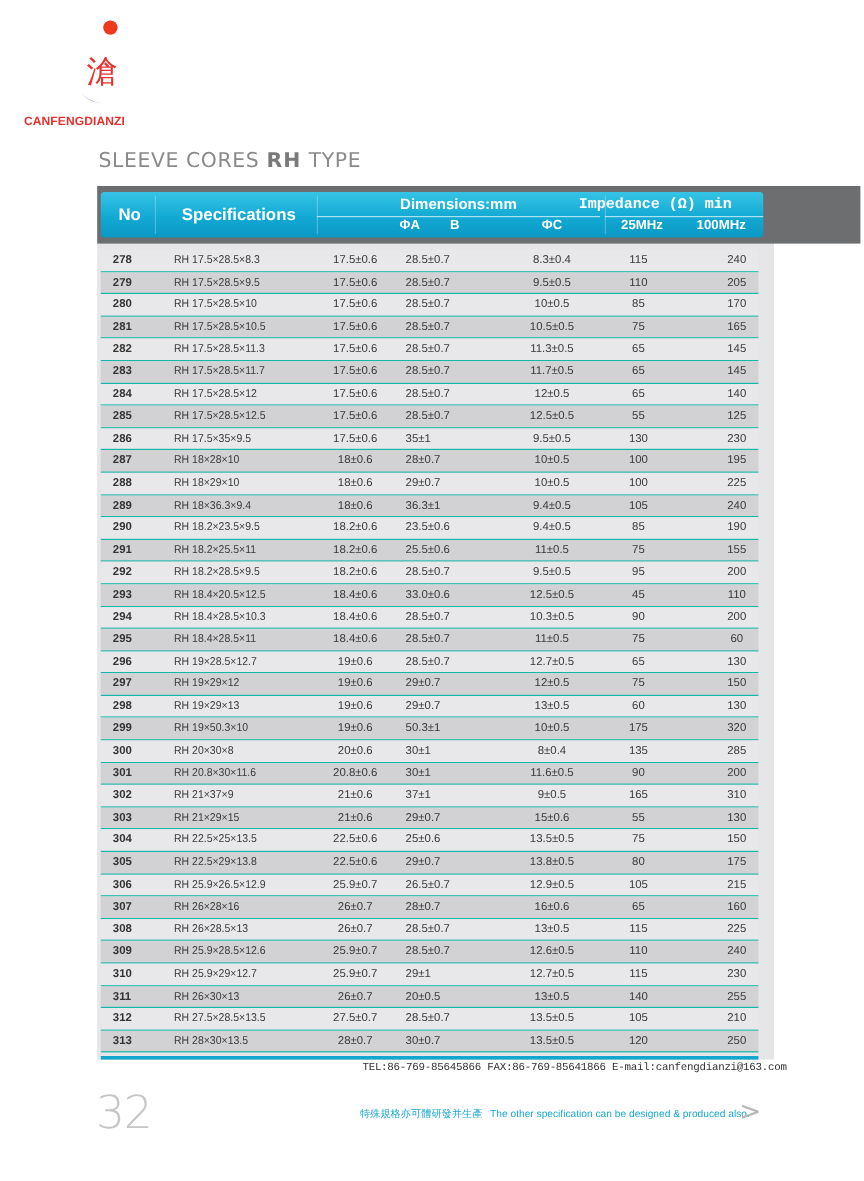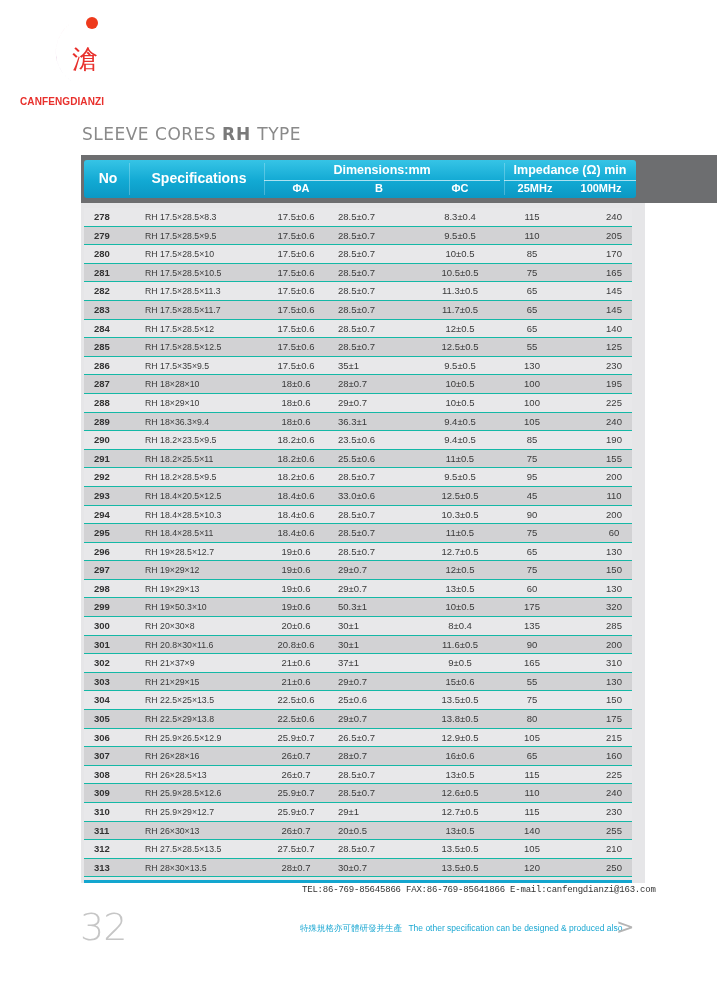--- a/index.html
+++ b/index.html
@@ -65,25 +65,25 @@
 
 <div class="frame">
   <div class="head-band">
     <div class="head">
       <div class="hcell big" style="left:10px;width:28px;">No</div>
       <div class="vsep" style="left:45px;"></div>
       <div class="hcell big" style="left:55px;width:120px;">Specifications</div>
       <div class="vsep" style="left:180px;"></div>
       <div class="hcell top" style="left:180px;width:236px;">Dimensions:mm</div>
       <div class="hline" style="left:180px;width:236px;"></div>
-      <div class="hcell sub" style="left:180px;width:74px;">ΦA</div>
+      <div class="hcell sub" style="left:192px;width:74px;text-align:right;">ΦA</div>
       <div class="hcell sub" style="left:254px;width:82px;">B</div>
       <div class="hcell sub" style="left:336px;width:80px;">ΦC</div>
       <div class="vsep" style="left:420px;"></div>
-      <div class="hcell top" style="left:420px;width:132px;">Impedance (Ω) min</div>
+      <div class="hcell top" style="left:396px;width:132px;font-family:Liberation Mono, monospace;">Impedance (Ω) min</div>
       <div class="hline" style="left:420px;width:132px;"></div>
       <div class="hcell sub" style="left:420px;width:62px;">25MHz</div>
       <div class="hcell sub" style="left:484px;width:66px;text-align:center;">100MHz</div>
     </div>
   </div>
   <div class="rows" id="rows">
       <div class="row odd">
         <span class="c no">278</span>
         <span class="c spec">RH  17.5×28.5×8.3</span>
         <span class="c a">17.5±0.6</span>

